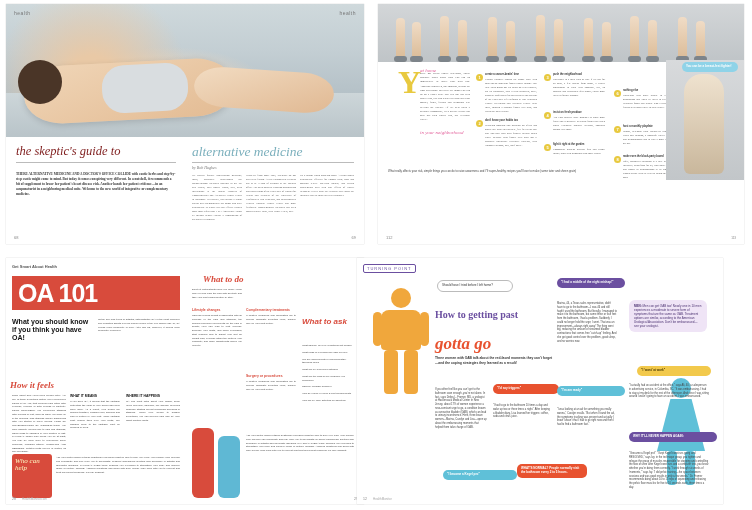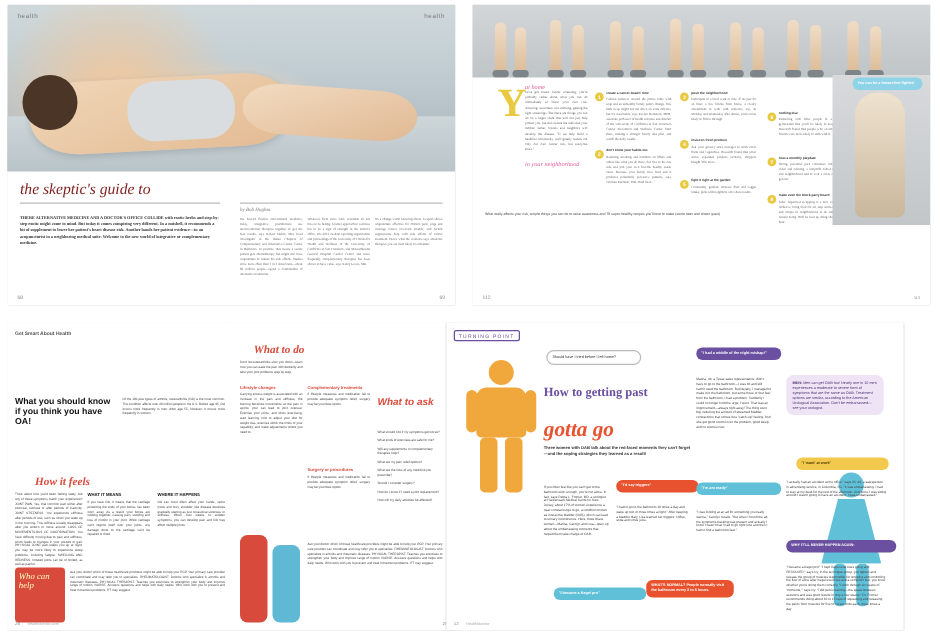--- a/index.html
+++ b/index.html
@@ -101,20 +101,21 @@
     <div class="body-shape"></div>
     <div class="leg-shape"></div>
     <div class="top-garment"></div>
     <div class="hair"></div>
   </div>
 
   <div class="tabword" style="left:8px;top:6px;">health</div>
   <div class="tabword" style="right:8px;top:6px;">health</div>
 
   <div class="headline-script hl1">the skeptic's guide to</div>
+  <div class="headline-script hl2">alternative medicine</div>
   <div class="rule r1"></div>
   <div class="rule r2"></div>
   <div class="byline" style="left:186px;top:161px;">by Bob Hughes</div>
 
   <div class="deck" style="left:10px;top:168px;width:160px;">THERE ALTERNATIVE MEDICINE AND A DOCTOR'S OFFICE COLLIDE with exotic herbs and step-by-step exotic might come to mind. But today it comes conspiring very different. In a nutshell, it recommends a bit of supplement to lower her patient's heart disease risk. Another hands her patient evidence—in an acupuncturist in a neighboring medical suite. Welcome to the new world of integrative or complementary medicine.</div>
 
   <div class="colbox" style="left:186px;top:170px;width:50px;height:58px;">We haven't finalize conventional medicine; today, integrative practitioners use unconventional therapies together to get the best results, says Robert Dubin, MD, head investigator at the Indian Chapters of Complementary and Alternative Cancer Center in Baltimore. In practice, that means a senior patient gets chemotherapy but might also have acupuncture to reduce his side effects. Studies show more often than 1 in 3 Americans—about 83 million people—spend a combination of alternative treatments.</div>
   <div class="colbox" style="left:240px;top:170px;width:50px;height:58px;">Whatever form more can't, scientists do not have to be fading. A better approach to wellness has to be a sign of strength in the doctor's office. The 2012 medical reporting organization and proceedings of the University of Florida for Health and Wellness of the University of California at San Francisco, and Massachusetts General Hospital Cancer Center and more frequently complementary therapies has been shown to have value, says Nancy Lewis, MD.</div>
   <div class="colbox" style="left:294px;top:170px;width:54px;height:58px;">It's a change worth knowing about. A report shows acupuncture effective for chronic pain; yoga and massage relieve low-back trouble; and certain supplements help with side effects of cancer treatment. Here's what the evidence says about the therapies you are most likely to encounter.</div>
 
@@ -204,25 +205,28 @@
   <div class="folio" style="left:8px;bottom:4px;">112</div>
   <div class="folio-r" style="right:8px;bottom:4px;">113</div>
 </div>
 
 <div class="spread" id="s3">
   <div class="oa-left"></div>
   <div class="oa-right"></div>
 
   <div class="kicker" style="left:6px;top:6px;">Get Smart About Health</div>
 
+  <div class="oa101">
+    <span>OA 101</span>
+  </div>
 
   <div class="subhead-bold" style="left:6px;top:60px;width:80px;">What you should know if you think you have OA!</div>
   <div class="smallcol" style="left:92px;top:60px;width:82px;height:40px;">Of the 100-plus types of arthritis, osteoarthritis (OA) is the most common. The condition affects over 20 million people in the U.S. Before age 45, OA occurs more frequently in men. After age 55, however, it occurs more frequently in women.</div>
 
-  <div class="redhead" style="left:22px;top:122px;font-size:9px;font-family:'Liberation Serif',serif;font-style:italic;">How it feels</div>
+  <div class="redhead" style="left:4px;top:122px;font-size:9px;font-family:'Liberation Serif',serif;font-style:italic;">How it feels</div>
   <div class="smallcol" style="left:6px;top:136px;width:54px;height:96px;">Think about how you'd been feeling lately. Are any of these symptoms match your experience? JOINT PAIN. Yes, that common pain either after exercise, overuse or after periods of inactivity. JOINT STIFFNESS. You experience stiffness after periods of rest, such as when you wake up in the morning. This stiffness usually disappears after you stretch or move around. LOSS OF MOVEMENT/LOSS OF COORDINATION. You have difficulty moving due to pain and stiffness, which leads to changes in your posture or gait. PHYSICAL JOINT pain keeps you up at night; you may be more likely to experience sleep problems, including fatigue. SWELLING AND REDNESS. Irritated joints can be of limited, as well as painful.</div>
 
   <div class="hdr-sm" style="left:64px;top:136px;">WHAT IT MEANS</div>
   <div class="smallcol" style="left:64px;top:142px;width:50px;height:52px;">If you have OA, it means that the cartilage protecting the ends of your bones has been worn away. As a result, your bones are rubbing together, causing pain, swelling and loss of motion in your joint. While cartilage can't regrow itself over your joints, any damage done to the cartilage can't be repaired or fixed.</div>
 
   <div class="hdr-sm" style="left:120px;top:136px;">WHERE IT HAPPENS</div>
   <div class="smallcol" style="left:120px;top:142px;width:54px;height:52px;">OA can most often affect your hands, spine (neck and low), shoulder, like disease develops gradually starting as just occasional soreness or stiffness. When over weeks to sudden symptoms, you can develop pain and OA may affect multiple joints.</div>
 
   <div class="redbox" style="left:6px;top:196px;width:40px;height:44px;border-radius:3px;">
     <div style="font-family:'Liberation Serif',serif;font-style:italic;font-size:7px;padding:4px 3px 0 3px;line-height:1.05;">Who can help</div>

